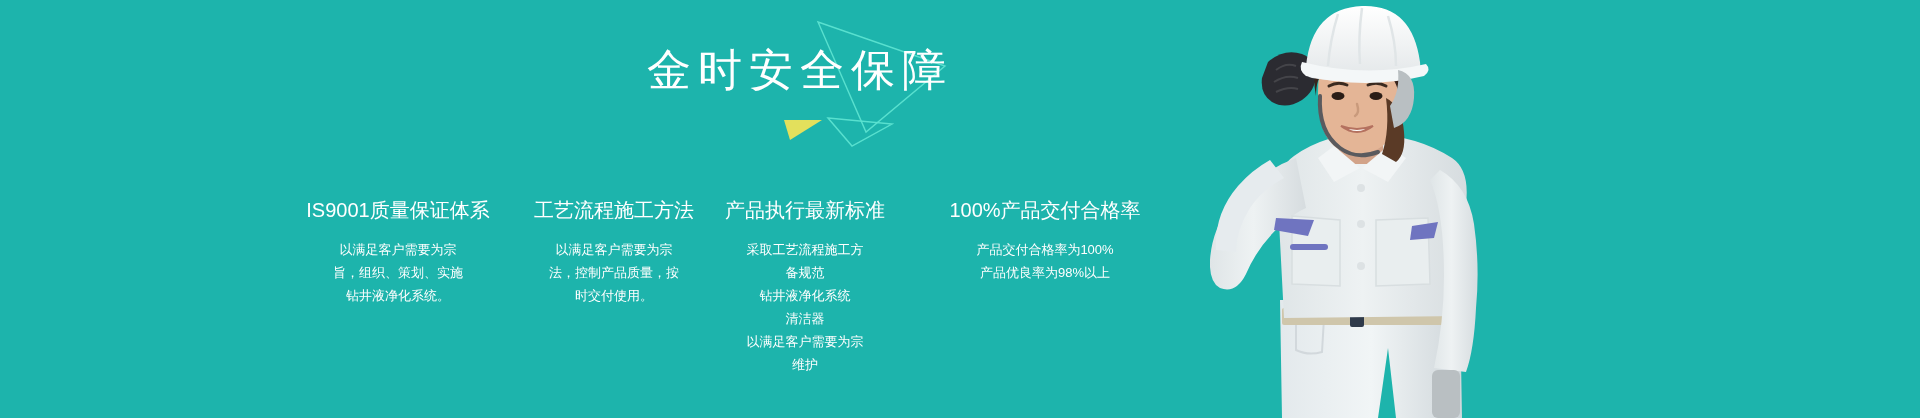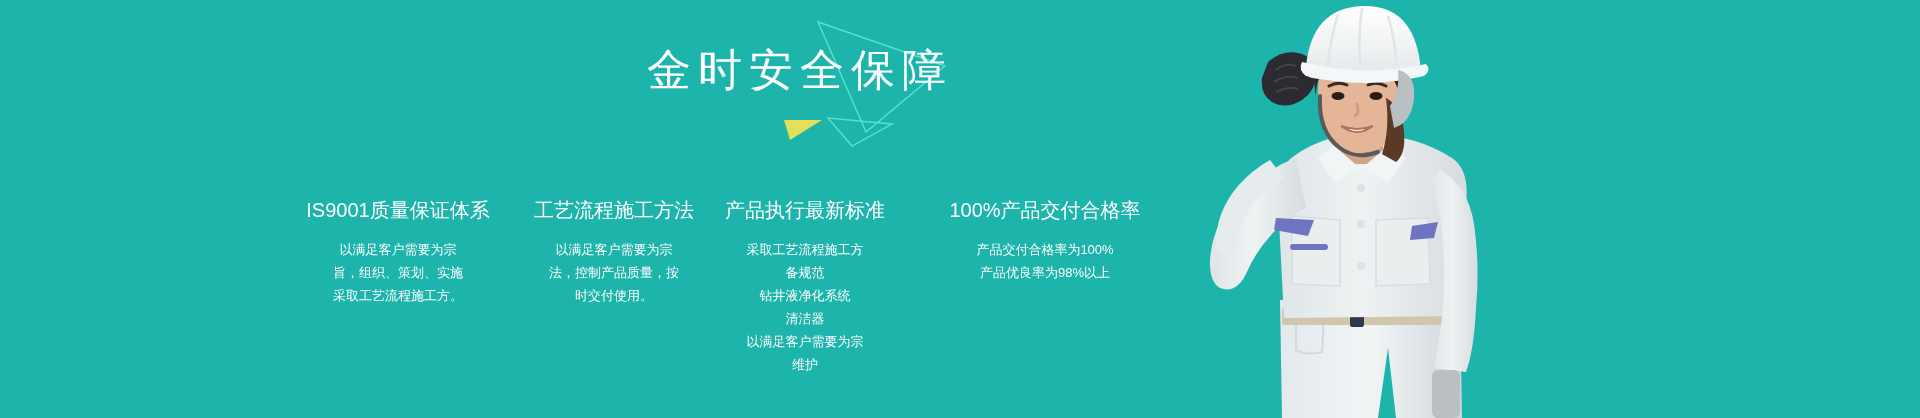--- a/index.html
+++ b/index.html
@@ -96,21 +96,21 @@
 
   <div class="headline">金时安全保障</div>
 
   <div class="features">
 
     <div class="feature c1">
       <div class="feature-title">IS9001质量保证体系</div>
       <div class="feature-body">
         <div>以满足客户需要为宗</div>
         <div>旨，组织、策划、实施</div>
-        <div>采取工艺流程施工方。</div>
+        <div>钻井液净化系统。</div>
       </div>
     </div>
 
     <div class="feature c2">
       <div class="feature-title">工艺流程施工方法</div>
       <div class="feature-body">
         <div>以满足客户需要为宗</div>
         <div>法，控制产品质量，按</div>
         <div>时交付使用。</div>
       </div>

